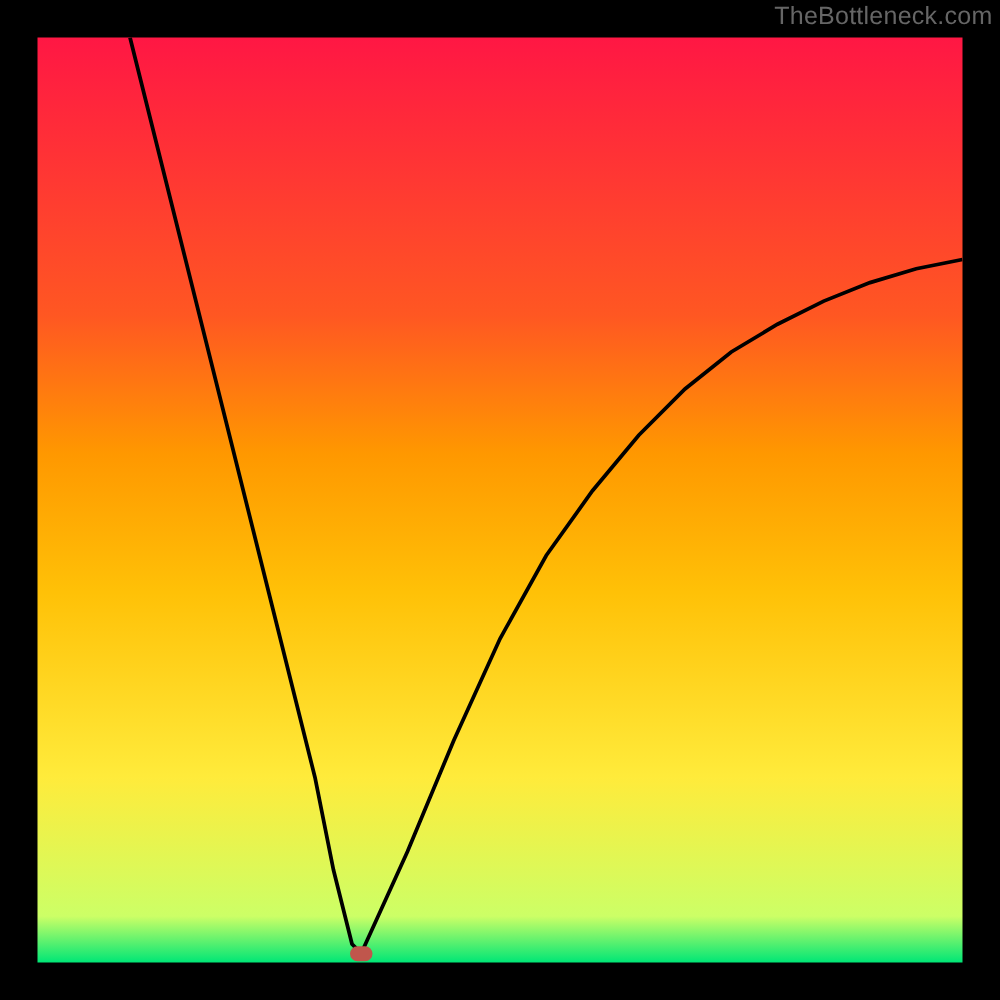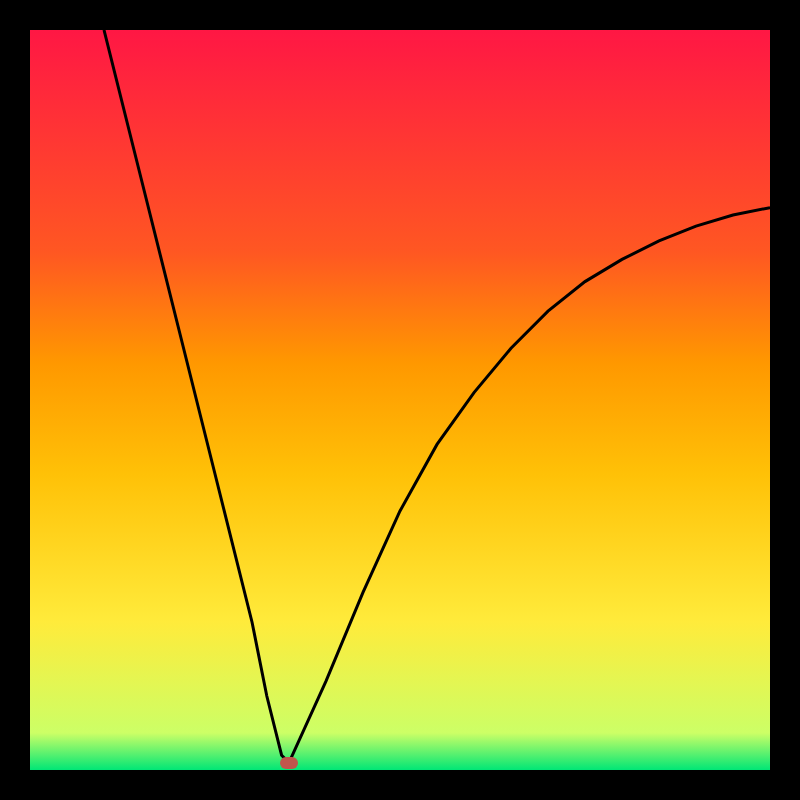--- a/index.html
+++ b/index.html
@@ -21,13 +21,14 @@
 <body>
 
 <div class="frame">
   <div class="plot">
     <div class="grad"></div>
     <svg class="curve" viewBox="0 0 740 740" preserveAspectRatio="none">
       <path id="curve-path" fill="none" stroke="#000000" stroke-width="3" d="M74,0L111,148L148,296L185,444L222,592L236.8,666L251.60000000000002,725.2L259,732.6L296,651.2L333,562.4L370,481L407.00000000000006,414.4L444,362.59999999999997L481,318.20000000000005L518,281.2L555,251.59999999999997L592,229.40000000000003L629,210.89999999999998L666,196.10000000000002L703,185L740,177.60000000000002"></path>
     </svg>
     <div id="marker" class="marker" style="left: 259px; top: 732.6px; background: rgb(192, 86, 76);"></div>
   </div>
+  <div class="watermark">TheBottleneck.com</div>
 </div>
 
 </body></html>

